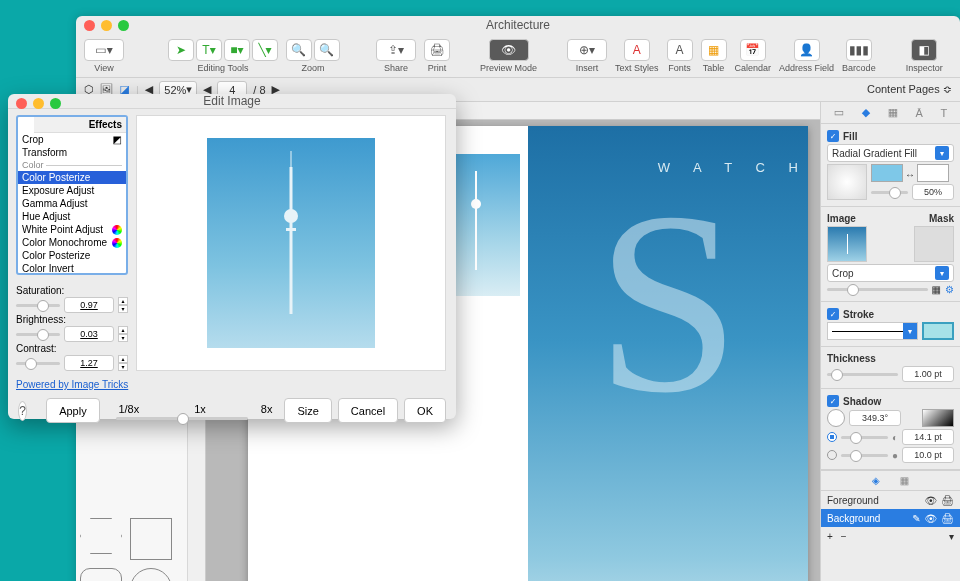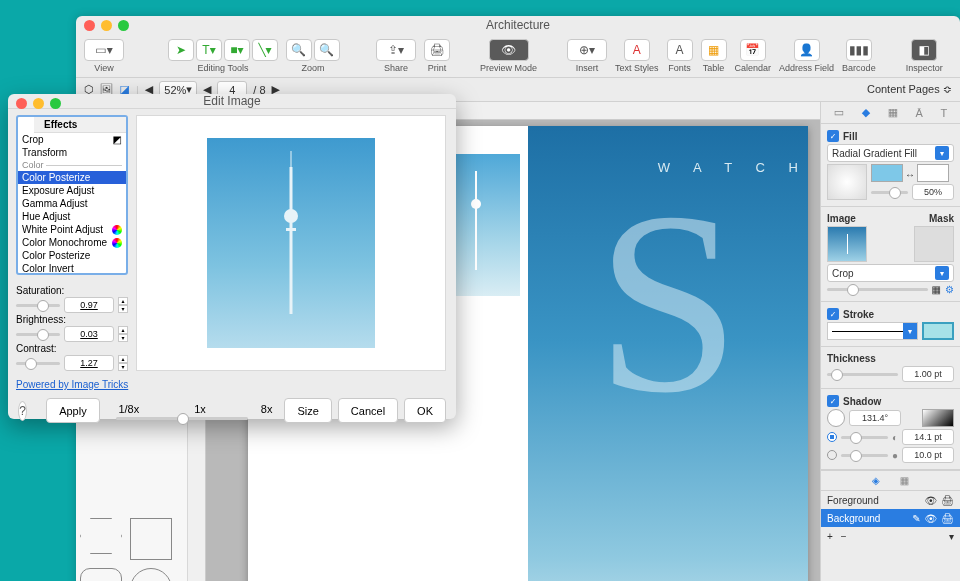--- a/index.html
+++ b/index.html
@@ -80,21 +80,21 @@
 .layer-tabs span.act { color:#2a7de1; }
 .layer-row { height:18px; display:flex; align-items:center; padding:0 6px; gap:4px; font-size:10px; color:#333; }
 .layer-row.sel { background:#2a7de1; color:#fff; }
 
 
 .sheet { position:absolute; left:8px; top:94px; width:448px; height:325px; background:#ececec; border-radius:6px; box-shadow:0 8px 25px rgba(0,0,0,.35); display:flex; flex-direction:column; }
 .sheet .titlebar { height:22px; border-bottom:1px solid #d6d6d6; }
 .sheet-body { flex:1; display:flex; padding:6px 10px 4px 8px; gap:8px; }
 .fxcol { width:112px; display:flex; flex-direction:column; }
 .fxlist { border:2px solid #79aee8; border-radius:3px; background:#fff; height:160px; overflow:hidden; font-size:10px; }
-.fxhdr { background:#f0f0f0; padding:2px 10px; border-bottom:1px solid #ddd; font-weight:600; display:flex; justify-content:flex-start; align-items:center;margin-left:16px; }
+.fxhdr { background:#f0f0f0; padding:2px 4px; border-bottom:1px solid #ddd; font-weight:600; display:flex; justify-content:flex-end; align-items:center;margin-left:16px; }
 .fxrow { padding:1px 4px; display:flex; justify-content:space-between; align-items:center; }
 .fxrow.sel { background:#2760d9; color:#fff; }
 .fxrow.grp { color:#888; font-size:9px; position:relative; }
 .fxrow.grp::after { content:""; position:absolute; left:28px; right:4px; top:50%; height:1px; background:#ccc; }
 .colorwheel { width:10px; height:10px; border-radius:50%; background:conic-gradient(red,yellow,lime,cyan,blue,magenta,red); }
 .params { margin-top:9px; font-size:10px; }
 .params label { display:block; margin:1px 0; }
 .prow { display:flex; align-items:center; gap:4px; }
 .prow .slider { flex:1; }
 .prow .nb { width:50px; height:16px; background:#fff; border:1px solid #c9c9c9; border-radius:3px; font-size:9px; text-align:center; line-height:14px;text-decoration:underline; }
@@ -331,21 +331,21 @@
           </div>
       </div>
 
       <div class="insp-sec">
         <div class="insp-row">
             <span class="insp-chk">✓</span>
             <span class="insp-hd">Shadow</span>
           </div>
         <div class="insp-row">
             <span class="angle"></span>
-            <span class="numbox wide">131.4°</span>
+            <span class="numbox wide">349.3°</span>
             <span style="flex:1"></span>
             <div class="swatch grad"></div>
           </div>
         <div class="insp-row">
             <span class="radio on"></span>
             <div class="slider s25"></div>
             <span style="color:#888">◐</span>
             <span class="numbox wide">14.1 pt</span>
           </div>
         <div class="insp-row">

